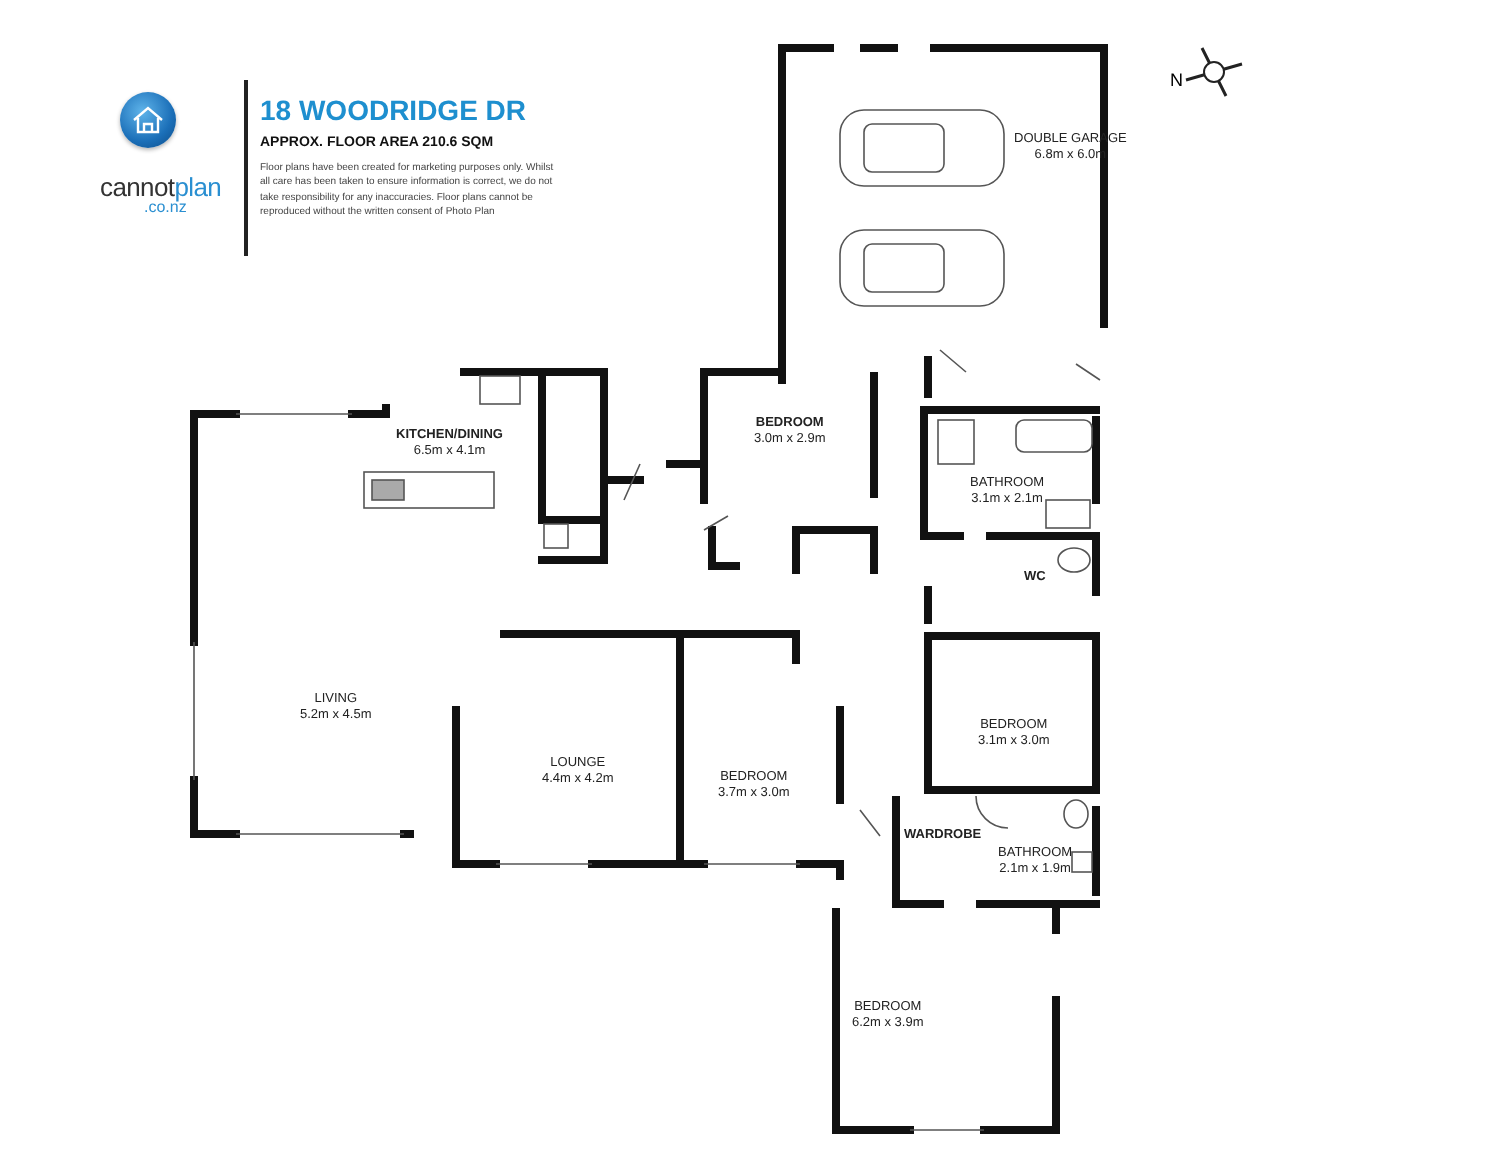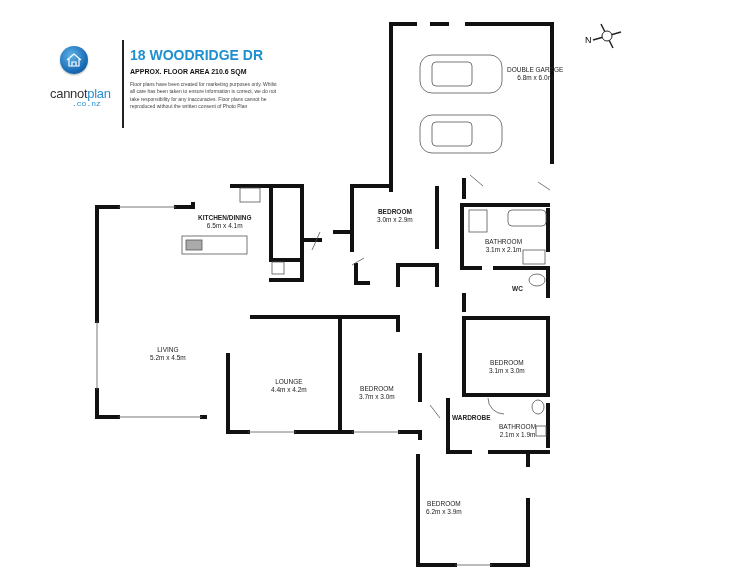--- a/index.html
+++ b/index.html
@@ -1,21 +1,21 @@
 <!DOCTYPE html>
 <html><head>
 <meta charset="utf-8">
 <style>
   html,body{margin:0;padding:0;background:#fff;}
   body{width:749px;height:581px;position:relative;overflow:hidden;font-family:"Liberation Sans",sans-serif;}
   .logo{position:absolute;left:60px;left:60px;top:46px;width:28px;height:28px;border-radius:50%;background:radial-gradient(circle at 40% 35%,#5fb4ea,#1b6fb8 60%,#0c4a86);box-shadow:0 1px 2px rgba(0,0,0,.3);}
   .logo svg{position:absolute;left:5px;top:6px;}
   .brand{position:absolute;left:50px;top:86px;font-size:13px;color:#333;letter-spacing:-0.3px;}
   .brand .plan{color:#2a8fd1;}
-  .brand-sub{position:absolute;left:72px;top:99px;font-size:8px;color:#2a8fd1;font-family:Liberation Mono, monospace;}
+  .brand-sub{position:absolute;left:72px;top:99px;font-size:8px;color:#2a8fd1;}
   .vline{position:absolute;left:122px;top:40px;width:2px;height:88px;background:#222;}
   .title{position:absolute;left:130px;top:47px;font-size:14px;font-weight:bold;color:#1e8fcf;}
   .area{position:absolute;left:130px;top:68px;font-size:7px;font-weight:bold;color:#111;}
   .disc{position:absolute;left:130px;top:81px;width:150px;font-size:5px;line-height:7.3px;color:#444;}
   svg.plan{position:absolute;left:0;top:0;}
   .lbl{position:absolute;font-size:6.5px;line-height:8px;color:#222;text-align:center;white-space:nowrap;}
   .lbl b{font-weight:bold;display:block;}
 </style>
 </head>
 <body>

